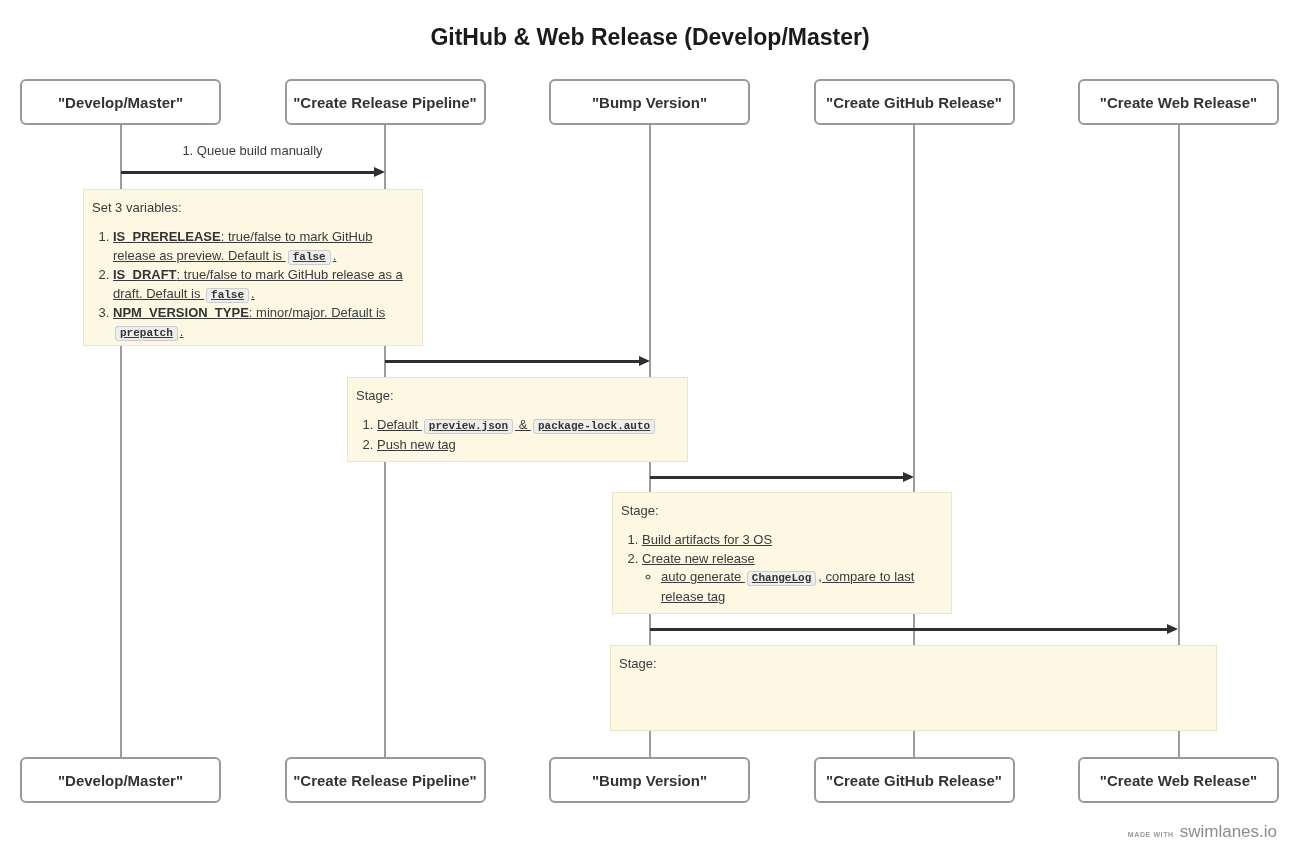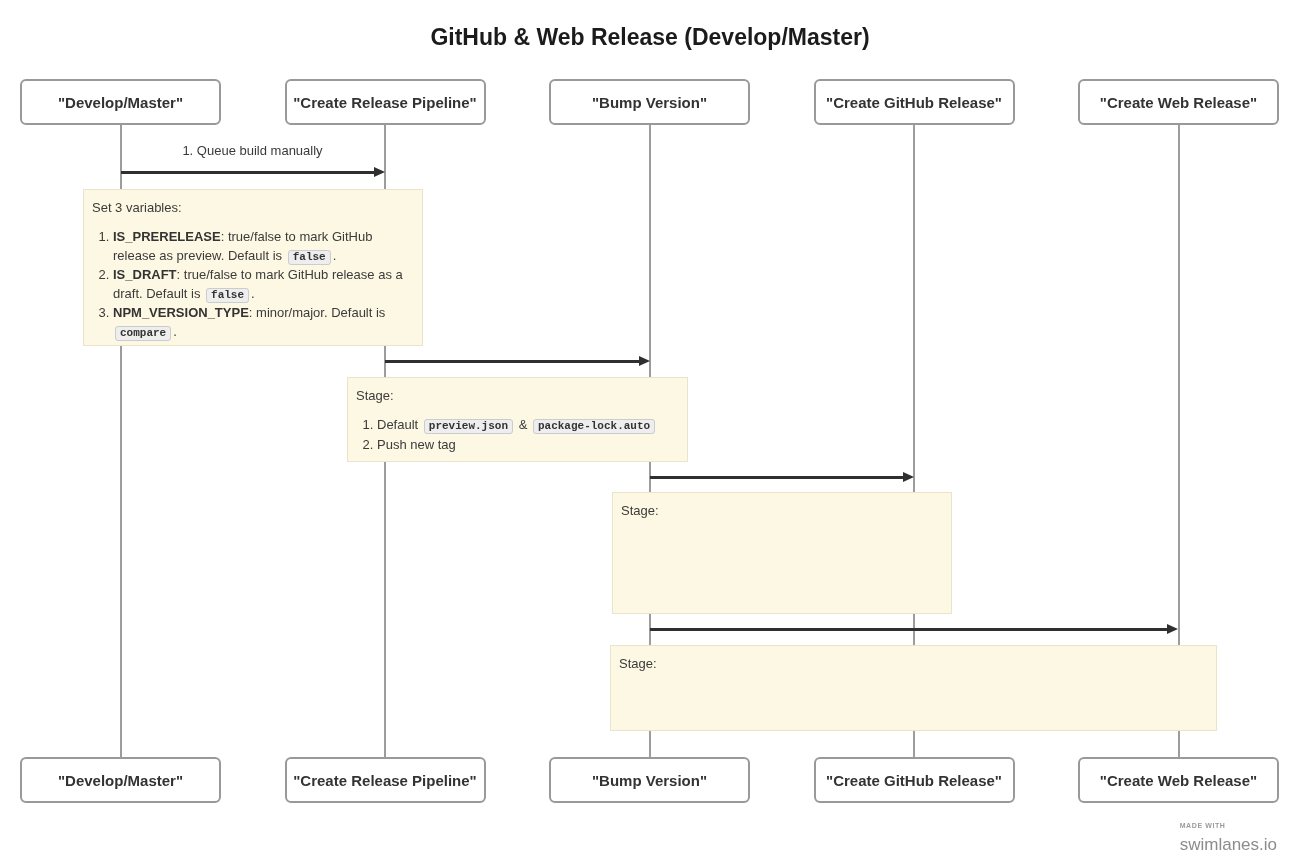--- a/index.html
+++ b/index.html
@@ -25,31 +25,31 @@
     position: absolute; width: 0; height: 0;
     border-top: 5px solid transparent; border-bottom: 5px solid transparent;
     border-left: 11px solid #2f2f2f;
   }
   .arrow-label { position: absolute; font-size: 13px; color: #3a3a3a; text-align: center; }
   .note {
     position: absolute; background: #fcf8e3; border: 1px solid #ece4c9;
     padding: 9px 8px; font-size: 13px; color: #3b3b3b;
   }
   .note-title { line-height: 18px; }
-  .note ol { margin: 11px 0 0 0; padding-left: 21px; }
+  .note ol { margin: 11px 0 0 0; padding-left: 21px; text-decoration: underline; }
   .note li { line-height: 18.5px; }
   .note ul { margin: 0; padding-left: 19px; list-style-type: circle; }
   .b { font-weight: bold; color: #333333; }
   .chip {
     font-family: "Liberation Mono", "DejaVu Sans Mono", monospace;
     font-size: 11px; font-weight: bold; color: #333333;
     background: #eeeeee; border: 1px solid #cccccc; border-radius: 3px;
     padding: 0 4px 1px 4px; margin: 0 2px; white-space: nowrap;
   }
-  .footer { position: absolute; right: 23px; top: 822px; display: flex; align-items: baseline; gap: 6px; flex-direction: column; }
+  .footer { position: absolute; right: 23px; top: 822px; display: flex; align-items: baseline; gap: 6px; }
   .made-with { font-size: 7px; font-weight: bold; letter-spacing: 0.6px; color: #9a9a9a; }
   .brand { font-size: 17px; color: #8c8c8c; }
 </style>
 </head>
 <body>
 
 <div class="canvas">
 
   <div class="title">GitHub &amp; Web Release (Develop/Master)</div>
 
@@ -70,34 +70,42 @@
   <div class="arrow-head" style="left:902.5px;top:472px"></div>
 
   <div class="arrow-line" style="left:649.5px;top:627.5px;width:517.5px"></div>
   <div class="arrow-head" style="left:1167px;top:624px"></div>
 
   <div class="note" style="left:83px;top:189px;width:340px;height:157px">
     <div class="note-title">Set 3 variables:</div>
     <ol>
       <li><span class="b">IS_PRERELEASE</span><span>: true/false to mark GitHub release as preview. Default is </span><code class="chip">false</code><span>.</span></li>
       <li><span class="b">IS_DRAFT</span><span>: true/false to mark GitHub release as a draft. Default is </span><code class="chip">false</code><span>.</span></li>
-      <li><span class="b">NPM_VERSION_TYPE</span><span>: minor/major. Default is </span><code class="chip">compare</code><span>.</span></li>
+      <li><span class="b">NPM_VERSION_TYPE</span><span>: minor/major. Default is </span><code class="chip">prepatch</code><span>.</span></li>
     </ol>
   </div>
 
   <div class="note" style="left:347px;top:377px;width:341px;height:85px">
     <div class="note-title">Stage:</div>
     <ol>
       <li><span>Default </span><code class="chip">preview.json</code><span> &amp; </span><code class="chip">package-lock.auto</code></li>
       <li><span>Push new tag</span></li>
     </ol>
   </div>
 
   <div class="note" style="left:612px;top:492px;width:340px;height:122px">
     <div class="note-title">Stage:</div>
+    <ol>
+      <li><span>Build artifacts for 3 OS</span></li>
+      <li><span>Create new release</span>
+        <ul>
+          <li><span>auto generate </span><code class="chip">ChangeLog</code><span>, compare to last release tag</span></li>
+        </ul>
+      </li>
+    </ol>
   </div>
 
   <div class="note" style="left:610px;top:645px;width:607px;height:86px">
     <div class="note-title">Stage:</div>
   </div>
 
   <div class="lane-box" style="left:20px;top:79px">
       <span>"Develop/Master"</span>
     </div>
   <div class="lane-box" style="left:284.5px;top:79px">

